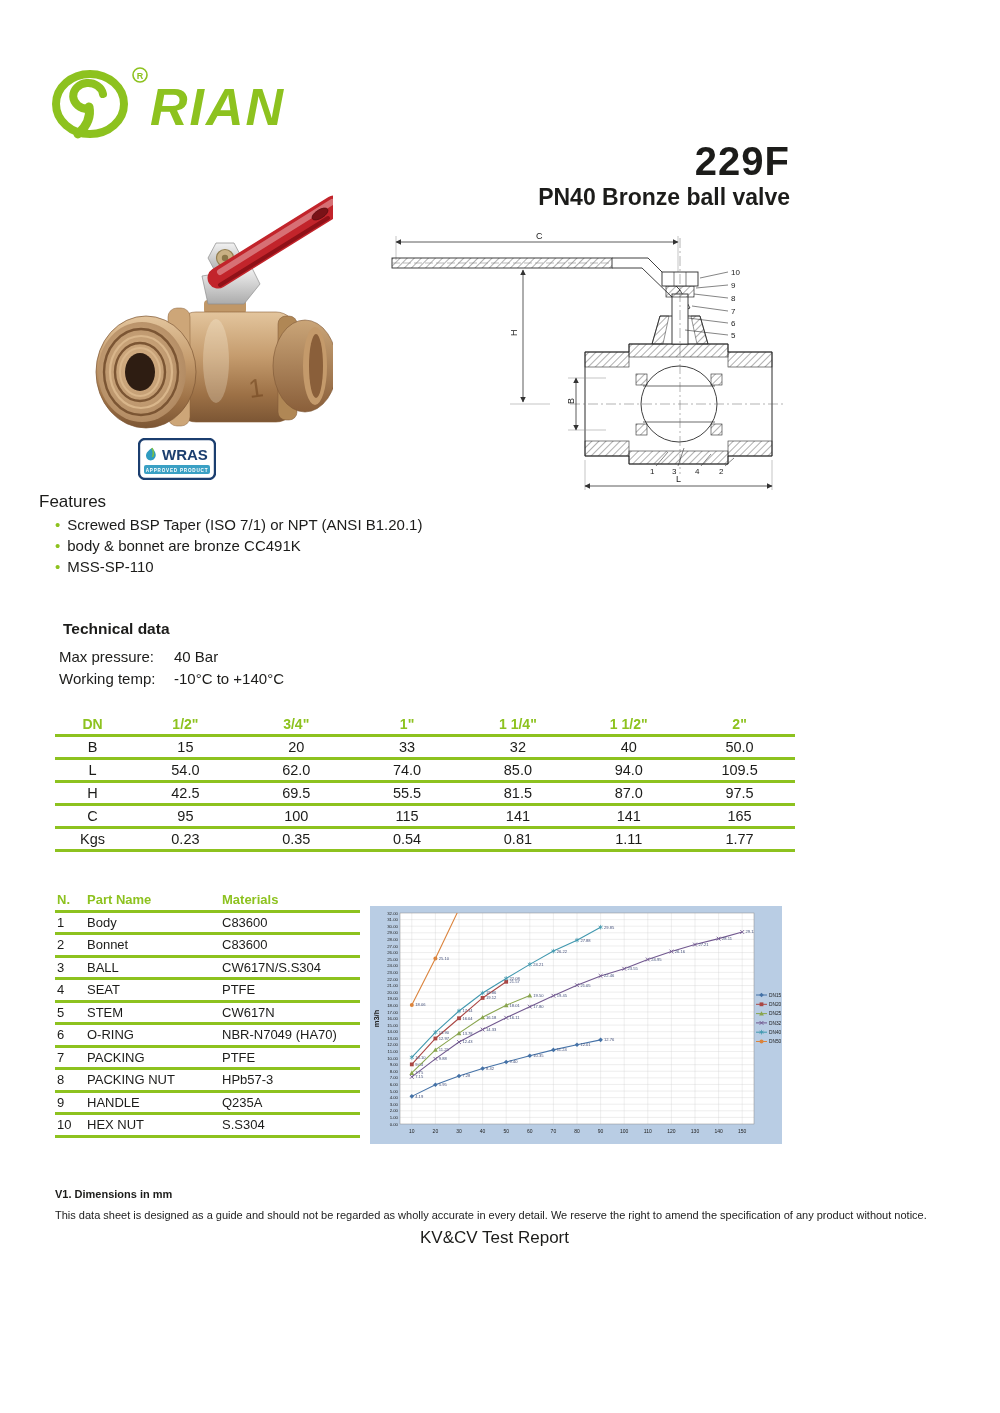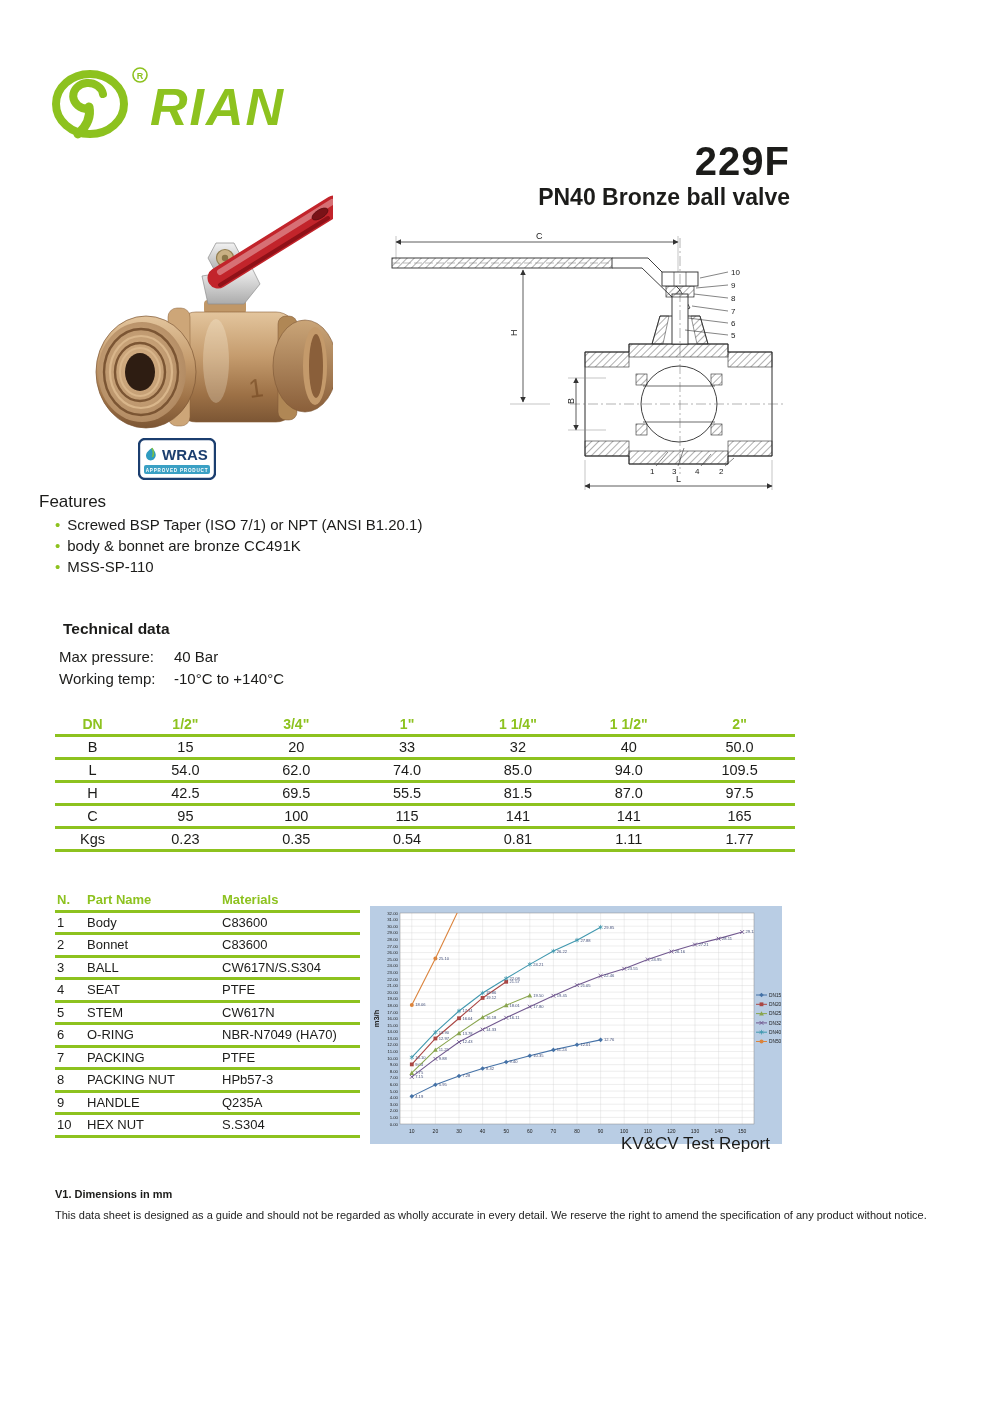--- a/index.html
+++ b/index.html
@@ -39,21 +39,21 @@
   
   .kv-chart{position:absolute;left:370px;top:906px;width:412px;height:238px;}
   .kv-chart svg{width:412px;height:238px;display:block;}
   svg text{font-family:"Liberation Sans",sans-serif;}
   .axlab{font-size:4.3px;fill:#222;}
   .xlab{font-size:5px;fill:#222;}
   .dlab{font-size:4.1px;fill:#44507a;}
   .leg{font-size:4.8px;fill:#222;}
   .ylab{font-size:7.5px;font-weight:bold;fill:#222;}
 
-  .chart-caption{position:absolute;left:420px;top:1134px;width:350px;text-align:right;font-size:17px;}
+  .chart-caption{position:absolute;left:420px;top:1228px;width:350px;text-align:left;font-size:17px;}
 
   .v1-note{position:absolute;left:55px;top:1188px;font-size:11px;font-weight:bold;}
   .disclaimer{position:absolute;left:55px;top:1208px;width:905px;font-size:11px;line-height:15px;color:#222;}
 
   
   .logo{position:absolute;left:52px;top:62px;}
   
   .wras{position:absolute;left:138px;top:438px;}
   
   .photo{position:absolute;left:58px;top:166px;}

